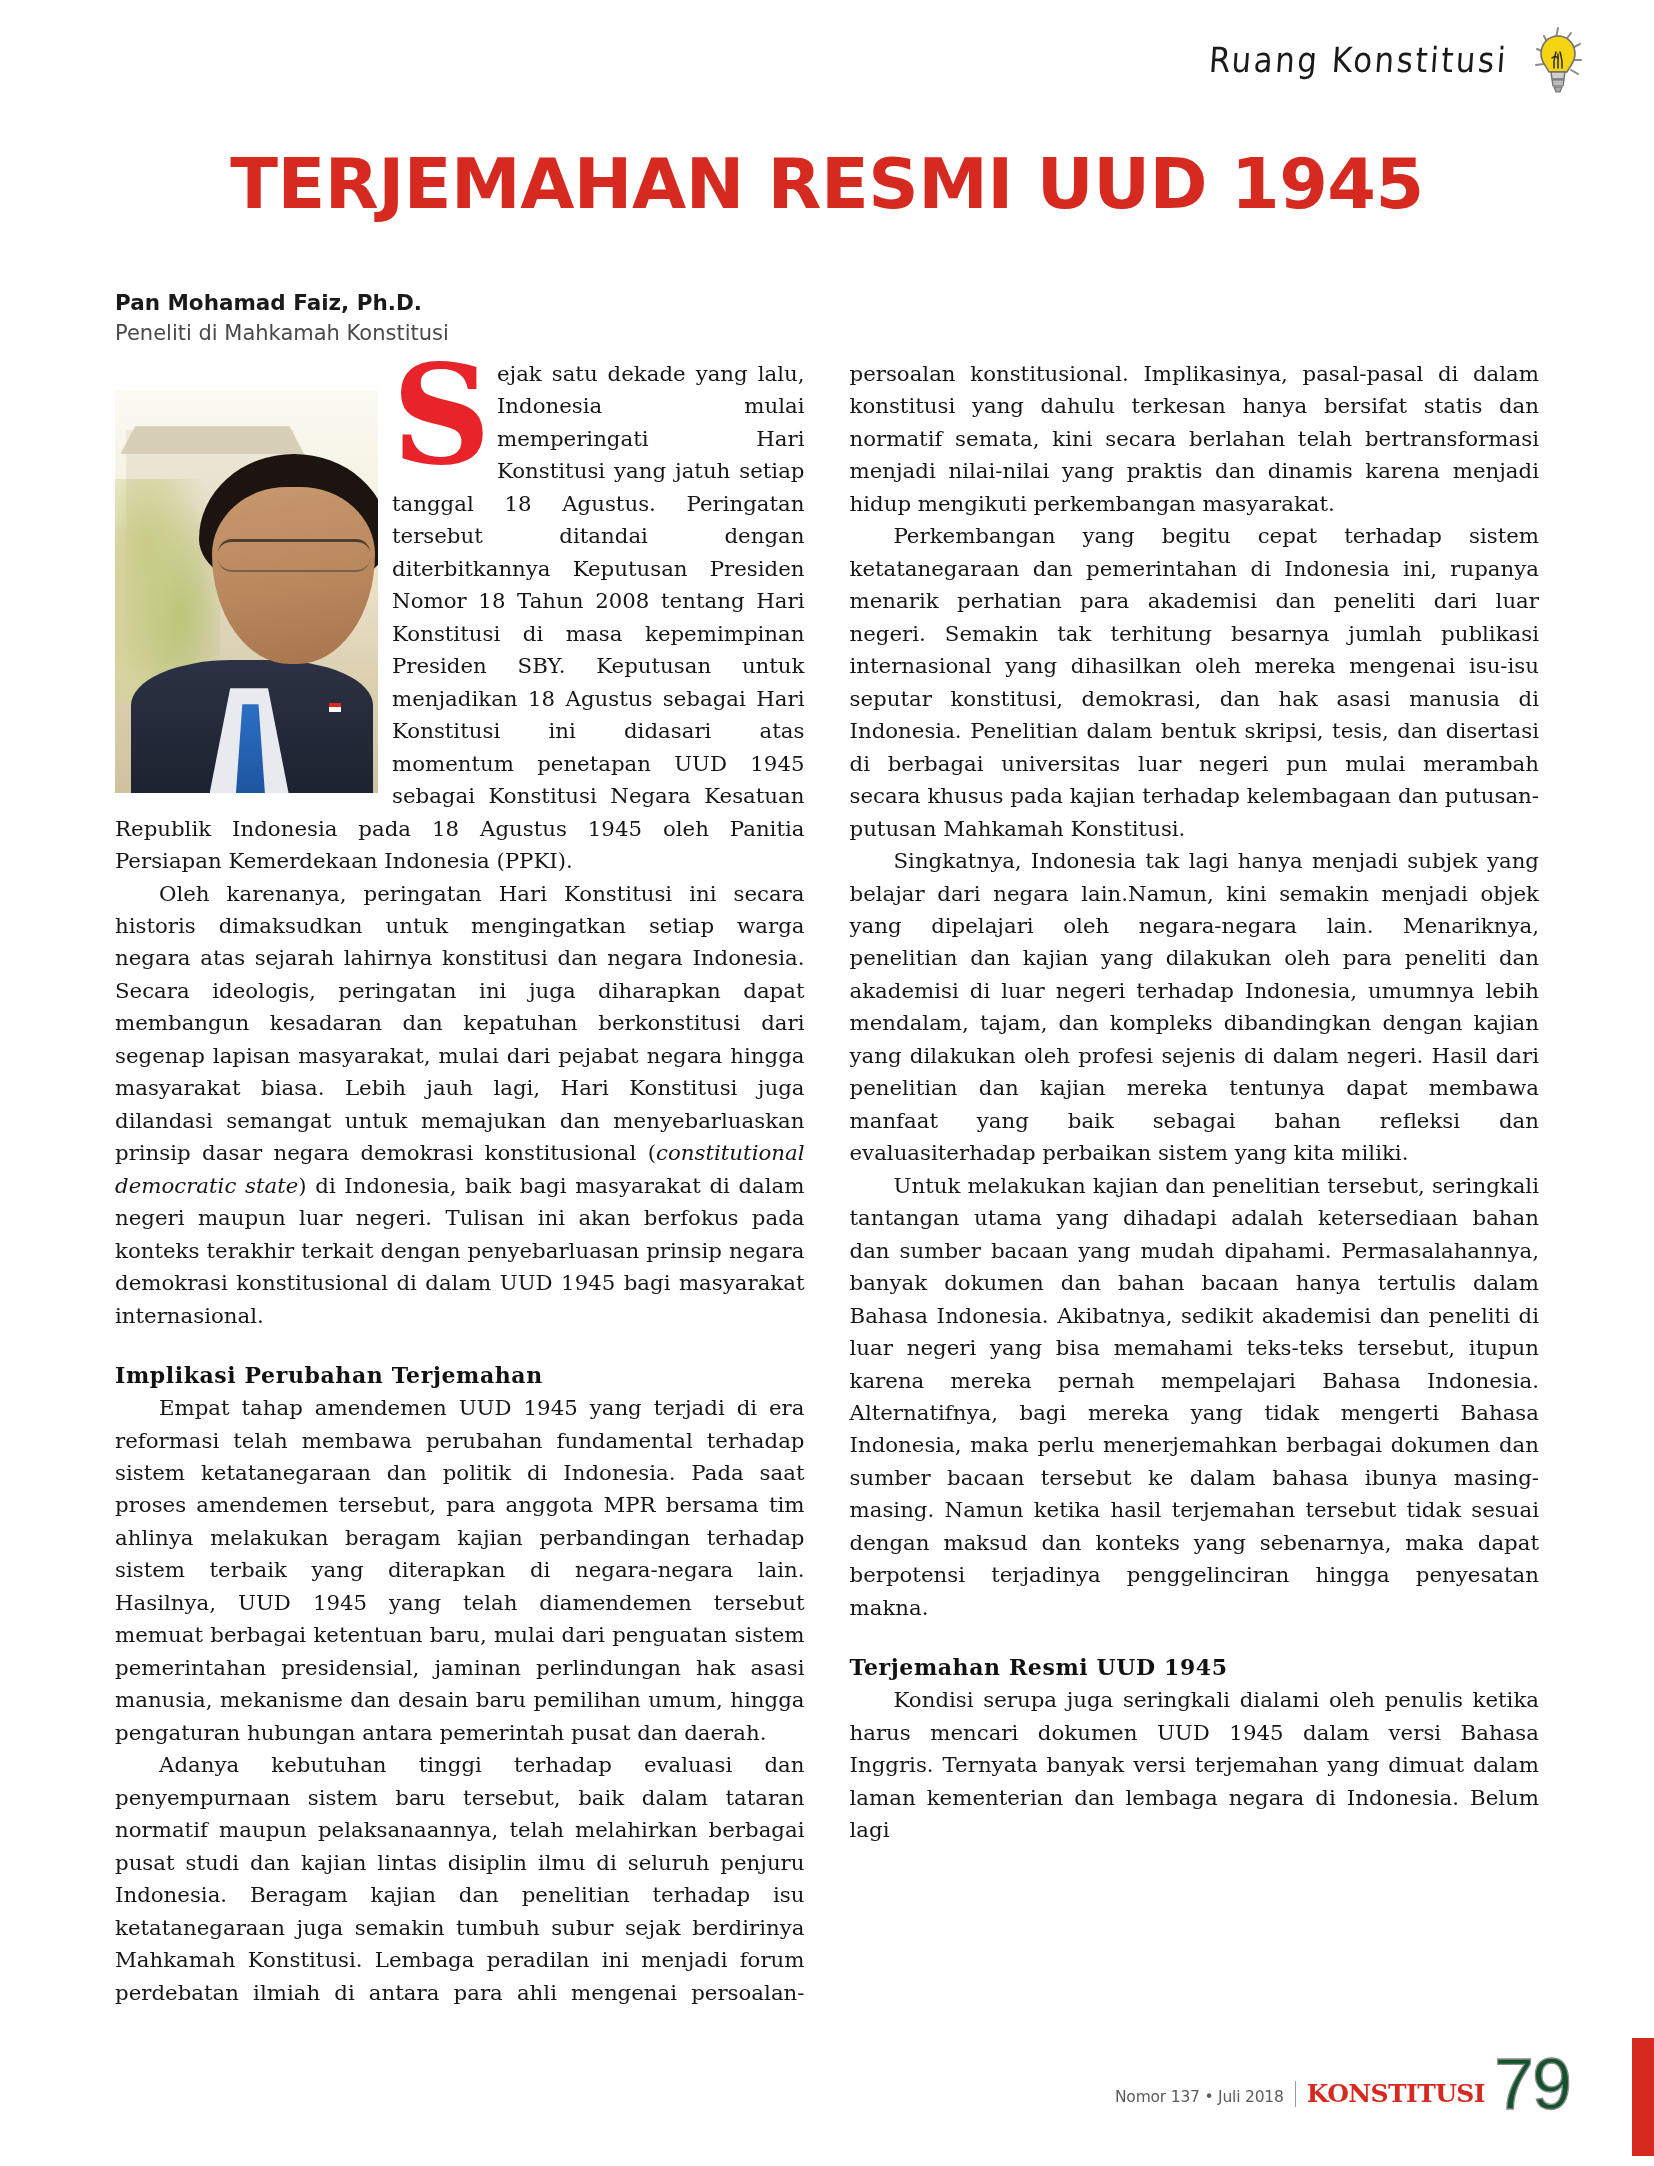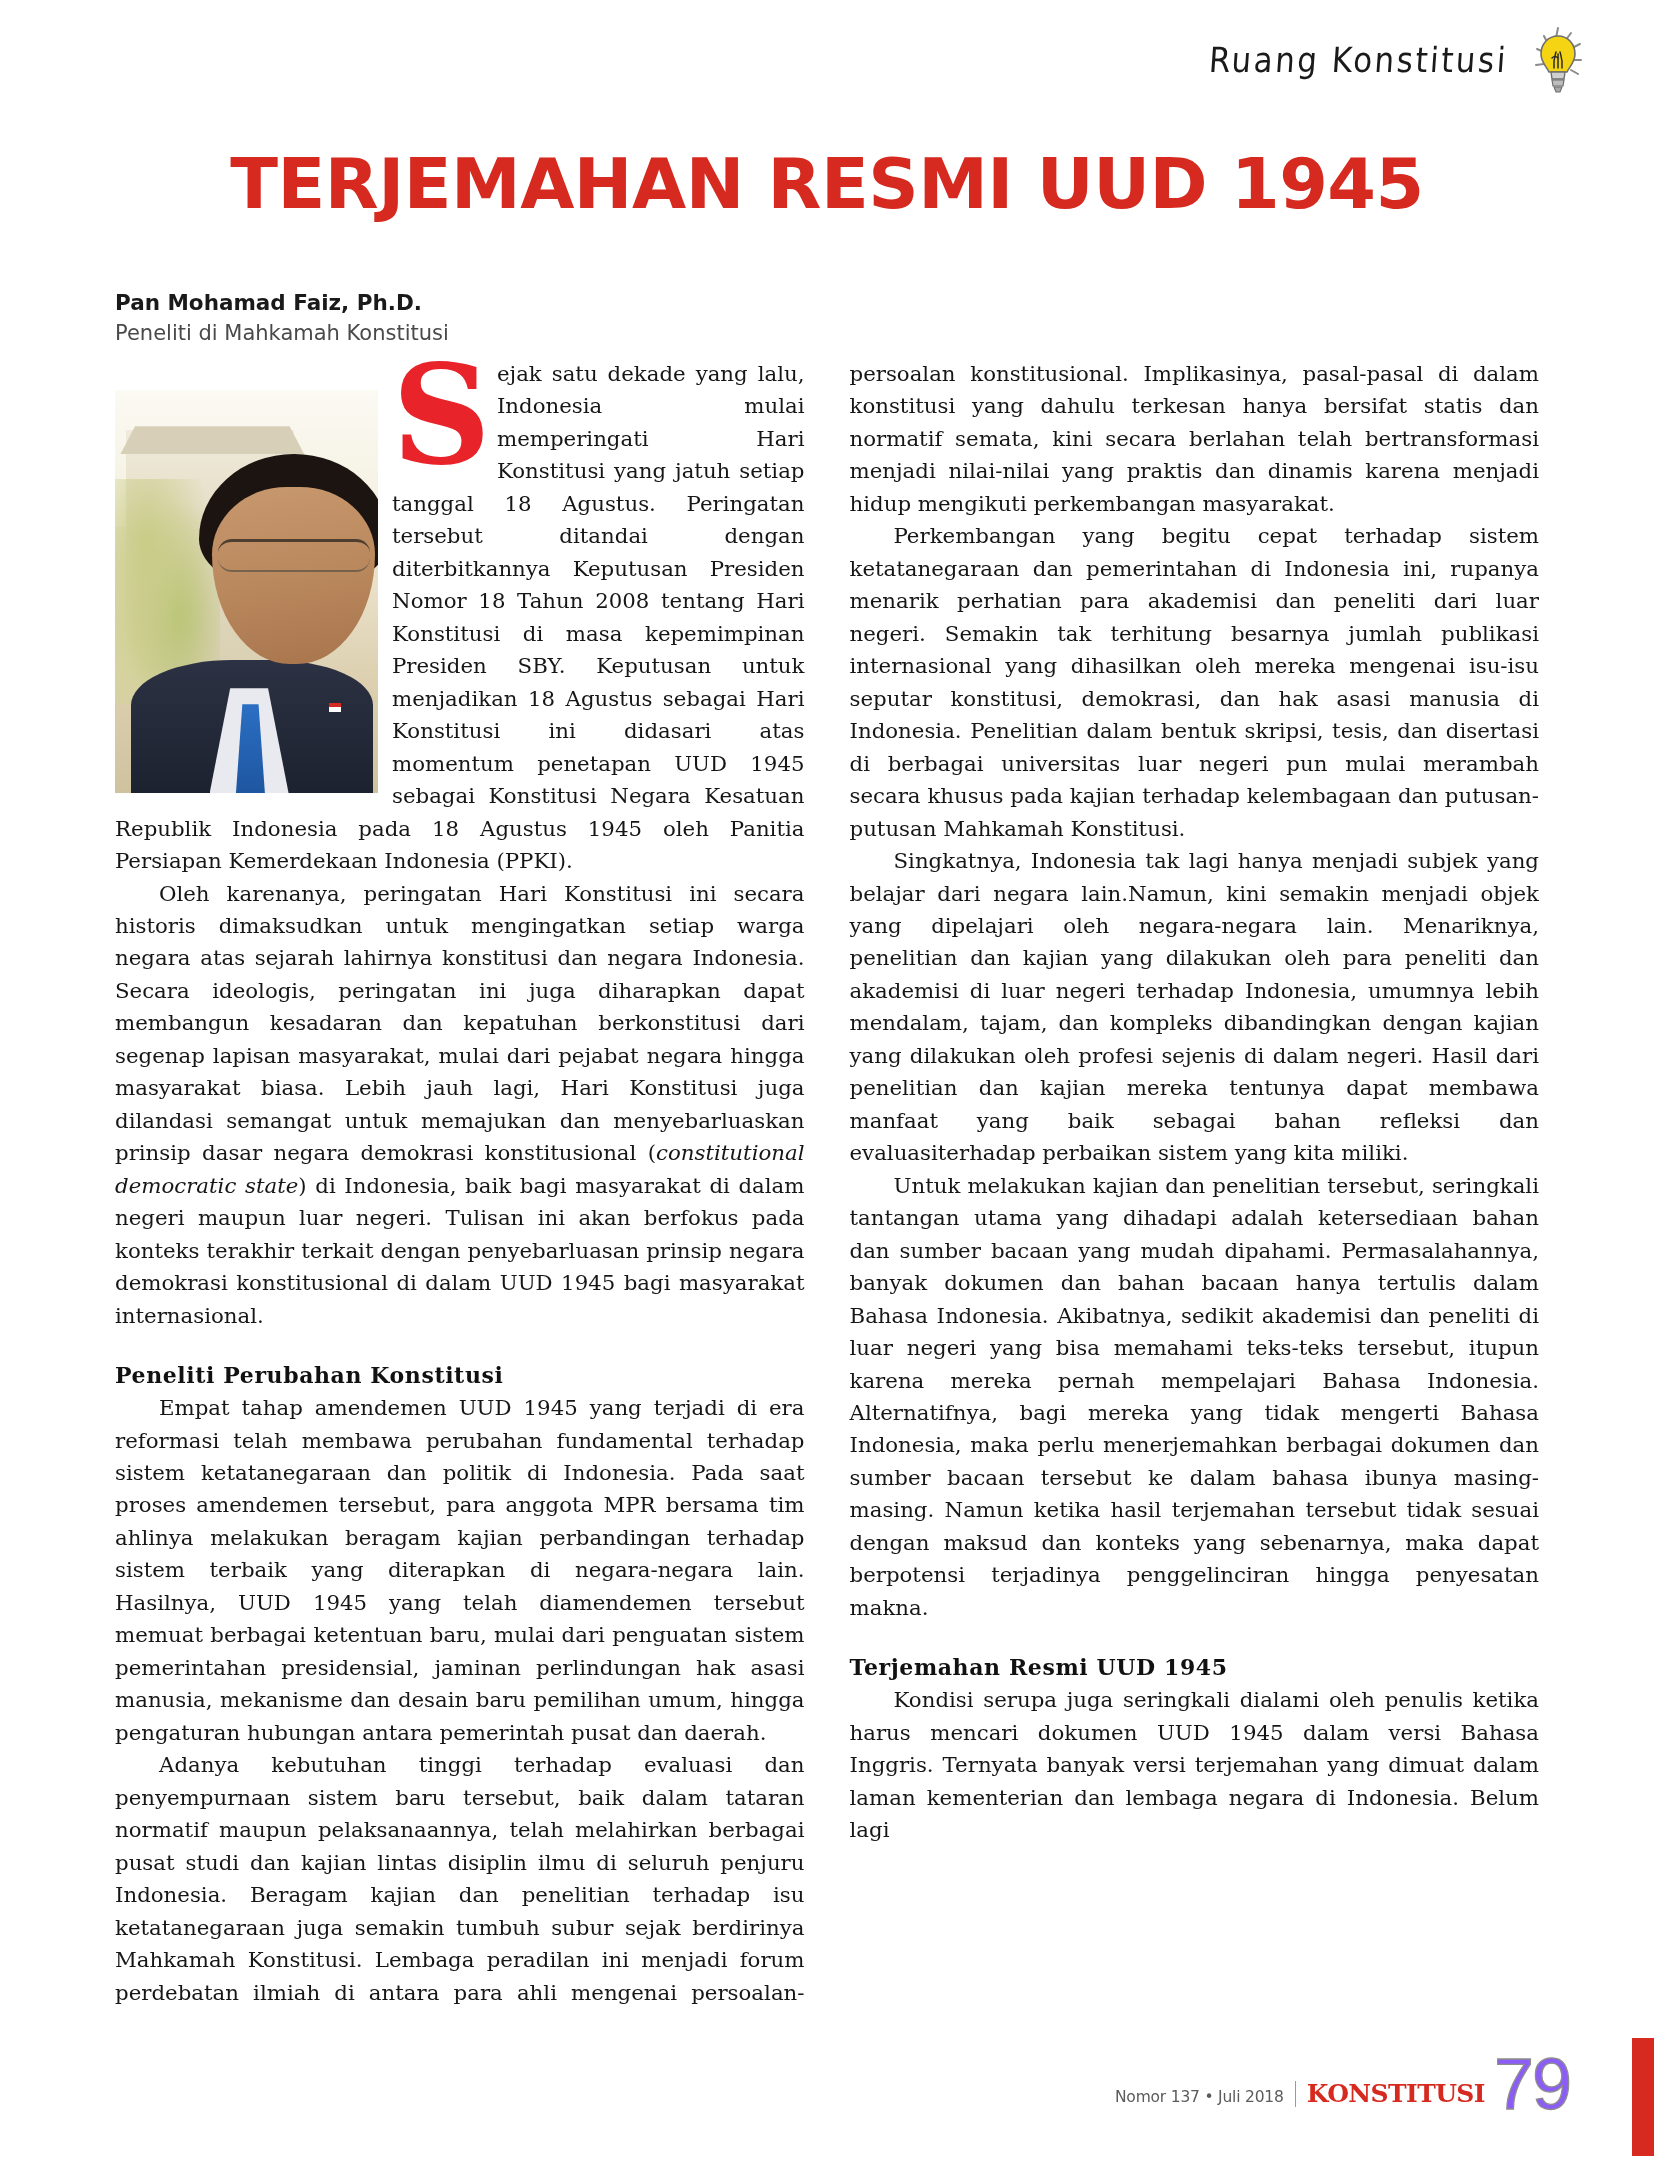--- a/index.html
+++ b/index.html
@@ -216,21 +216,21 @@
     color: #d6291f;
     letter-spacing: -0.6px;
     padding-bottom: 6px;
     margin-top: 15px;
   }
   #footer-page {
     font-family: "Liberation Sans", sans-serif;
     font-size: 72px;
     font-weight: 300;
     line-height: 0.82;
-    color: #8b5cf6;
+    color: #14532d;
     -webkit-text-stroke: 1.3px #8d8d8d;
     letter-spacing: -2px;
   }
   #edge-bar {
     position: absolute;
     right: 0;
     bottom: 10px;
     width: 22px;
     height: 118px;
     background: #d6291f;
@@ -287,21 +287,21 @@
     <div id="photo-flag"></div>
     <div id="photo-hair"></div>
     <div id="photo-face"></div>
     <div id="photo-glasses"></div>
   </div>
 
   <p class="para noindent"><span class="dropcap">S</span><span>ejak satu dekade yang lalu, Indonesia mulai memperingati Hari Konstitusi yang jatuh setiap tanggal 18 Agustus. Peringatan tersebut ditandai dengan diterbitkannya Keputusan Presiden Nomor 18 Tahun 2008 tentang Hari Konstitusi di masa kepemimpinan Presiden SBY. Keputusan untuk menjadikan 18 Agustus sebagai Hari Konstitusi ini didasari atas momentum penetapan UUD 1945 sebagai Konstitusi Negara Kesatuan Republik Indonesia pada 18 Agustus 1945 oleh Panitia Persiapan Kemerdekaan Indonesia (PPKI).</span></p>
 
   <p class="para"><span>Oleh karenanya, peringatan Hari Konstitusi ini secara historis dimaksudkan untuk mengingatkan setiap warga negara atas sejarah lahirnya konstitusi dan negara Indonesia. Secara ideologis, peringatan ini juga diharapkan dapat membangun kesadaran dan kepatuhan berkonstitusi dari segenap lapisan masyarakat, mulai dari pejabat negara hingga masyarakat biasa. Lebih jauh lagi, Hari Konstitusi juga dilandasi semangat untuk memajukan dan menyebarluaskan prinsip dasar negara demokrasi konstitusional (</span><em>constitutional democratic state</em><span>) di Indonesia, baik bagi masyarakat di dalam negeri maupun luar negeri. Tulisan ini akan berfokus pada konteks terakhir terkait dengan penyebarluasan prinsip negara demokrasi konstitusional di dalam UUD 1945 bagi masyarakat internasional.</span></p>
 
-  <h2 class="subhead">Peneliti Perubahan Konstitusi</h2>
+  <h2 class="subhead">Implikasi Perubahan Terjemahan</h2>
 
   <p class="para">Empat tahap amendemen UUD 1945 yang terjadi di era reformasi telah membawa perubahan fundamental terhadap sistem ketatanegaraan dan politik di Indonesia. Pada saat proses amendemen tersebut, para anggota MPR bersama tim ahlinya melakukan beragam kajian perbandingan terhadap sistem terbaik yang diterapkan di negara-negara lain. Hasilnya, UUD 1945 yang telah diamendemen tersebut memuat berbagai ketentuan baru, mulai dari penguatan sistem pemerintahan presidensial, jaminan perlindungan hak asasi manusia, mekanisme dan desain baru pemilihan umum, hingga pengaturan hubungan antara pemerintah pusat dan daerah.</p>
 
   <p class="para">Adanya kebutuhan tinggi terhadap evaluasi dan penyempurnaan sistem baru tersebut, baik dalam tataran normatif maupun pelaksanaannya, telah melahirkan berbagai pusat studi dan kajian lintas disiplin ilmu di seluruh penjuru Indonesia. Beragam kajian dan penelitian terhadap isu ketatanegaraan juga semakin tumbuh subur sejak berdirinya Mahkamah Konstitusi. Lembaga peradilan ini menjadi forum perdebatan ilmiah di antara para ahli mengenai persoalan-persoalan konstitusional. Implikasinya, pasal-pasal di dalam konstitusi yang dahulu terkesan hanya bersifat statis dan normatif semata, kini secara berlahan telah bertransformasi menjadi nilai-nilai yang praktis dan dinamis karena menjadi hidup mengikuti perkembangan masyarakat.</p>
 
   <p class="para">Perkembangan yang begitu cepat terhadap sistem ketatanegaraan dan pemerintahan di Indonesia ini, rupanya menarik perhatian para akademisi dan peneliti dari luar negeri. Semakin tak terhitung besarnya jumlah publikasi internasional yang dihasilkan oleh mereka mengenai isu-isu seputar konstitusi, demokrasi, dan hak asasi manusia di Indonesia. Penelitian dalam bentuk skripsi, tesis, dan disertasi di berbagai universitas luar negeri pun mulai merambah secara khusus pada kajian terhadap kelembagaan dan putusan-putusan Mahkamah Konstitusi.</p>
 
   <p class="para">Singkatnya, Indonesia tak lagi hanya menjadi subjek yang belajar dari negara lain.Namun, kini semakin menjadi objek yang dipelajari oleh negara-negara lain. Menariknya, penelitian dan kajian yang dilakukan oleh para peneliti dan akademisi di luar negeri terhadap Indonesia, umumnya lebih mendalam, tajam, dan kompleks dibandingkan dengan kajian yang dilakukan oleh profesi sejenis di dalam negeri. Hasil dari penelitian dan kajian mereka tentunya dapat membawa manfaat yang baik sebagai bahan refleksi dan evaluasiterhadap perbaikan sistem yang kita miliki.</p>
 
   <p class="para">Untuk melakukan kajian dan penelitian tersebut, seringkali tantangan utama yang dihadapi adalah ketersediaan bahan dan sumber bacaan yang mudah dipahami. Permasalahannya, banyak dokumen dan bahan bacaan hanya tertulis dalam Bahasa Indonesia. Akibatnya, sedikit akademisi dan peneliti di luar negeri yang bisa memahami teks-teks tersebut, itupun karena mereka pernah mempelajari Bahasa Indonesia. Alternatifnya, bagi mereka yang tidak mengerti Bahasa Indonesia, maka perlu menerjemahkan berbagai dokumen dan sumber bacaan tersebut ke dalam bahasa ibunya masing-masing.  Namun ketika hasil terjemahan tersebut tidak sesuai dengan maksud dan konteks yang sebenarnya, maka dapat berpotensi terjadinya penggelinciran hingga penyesatan makna.</p>

